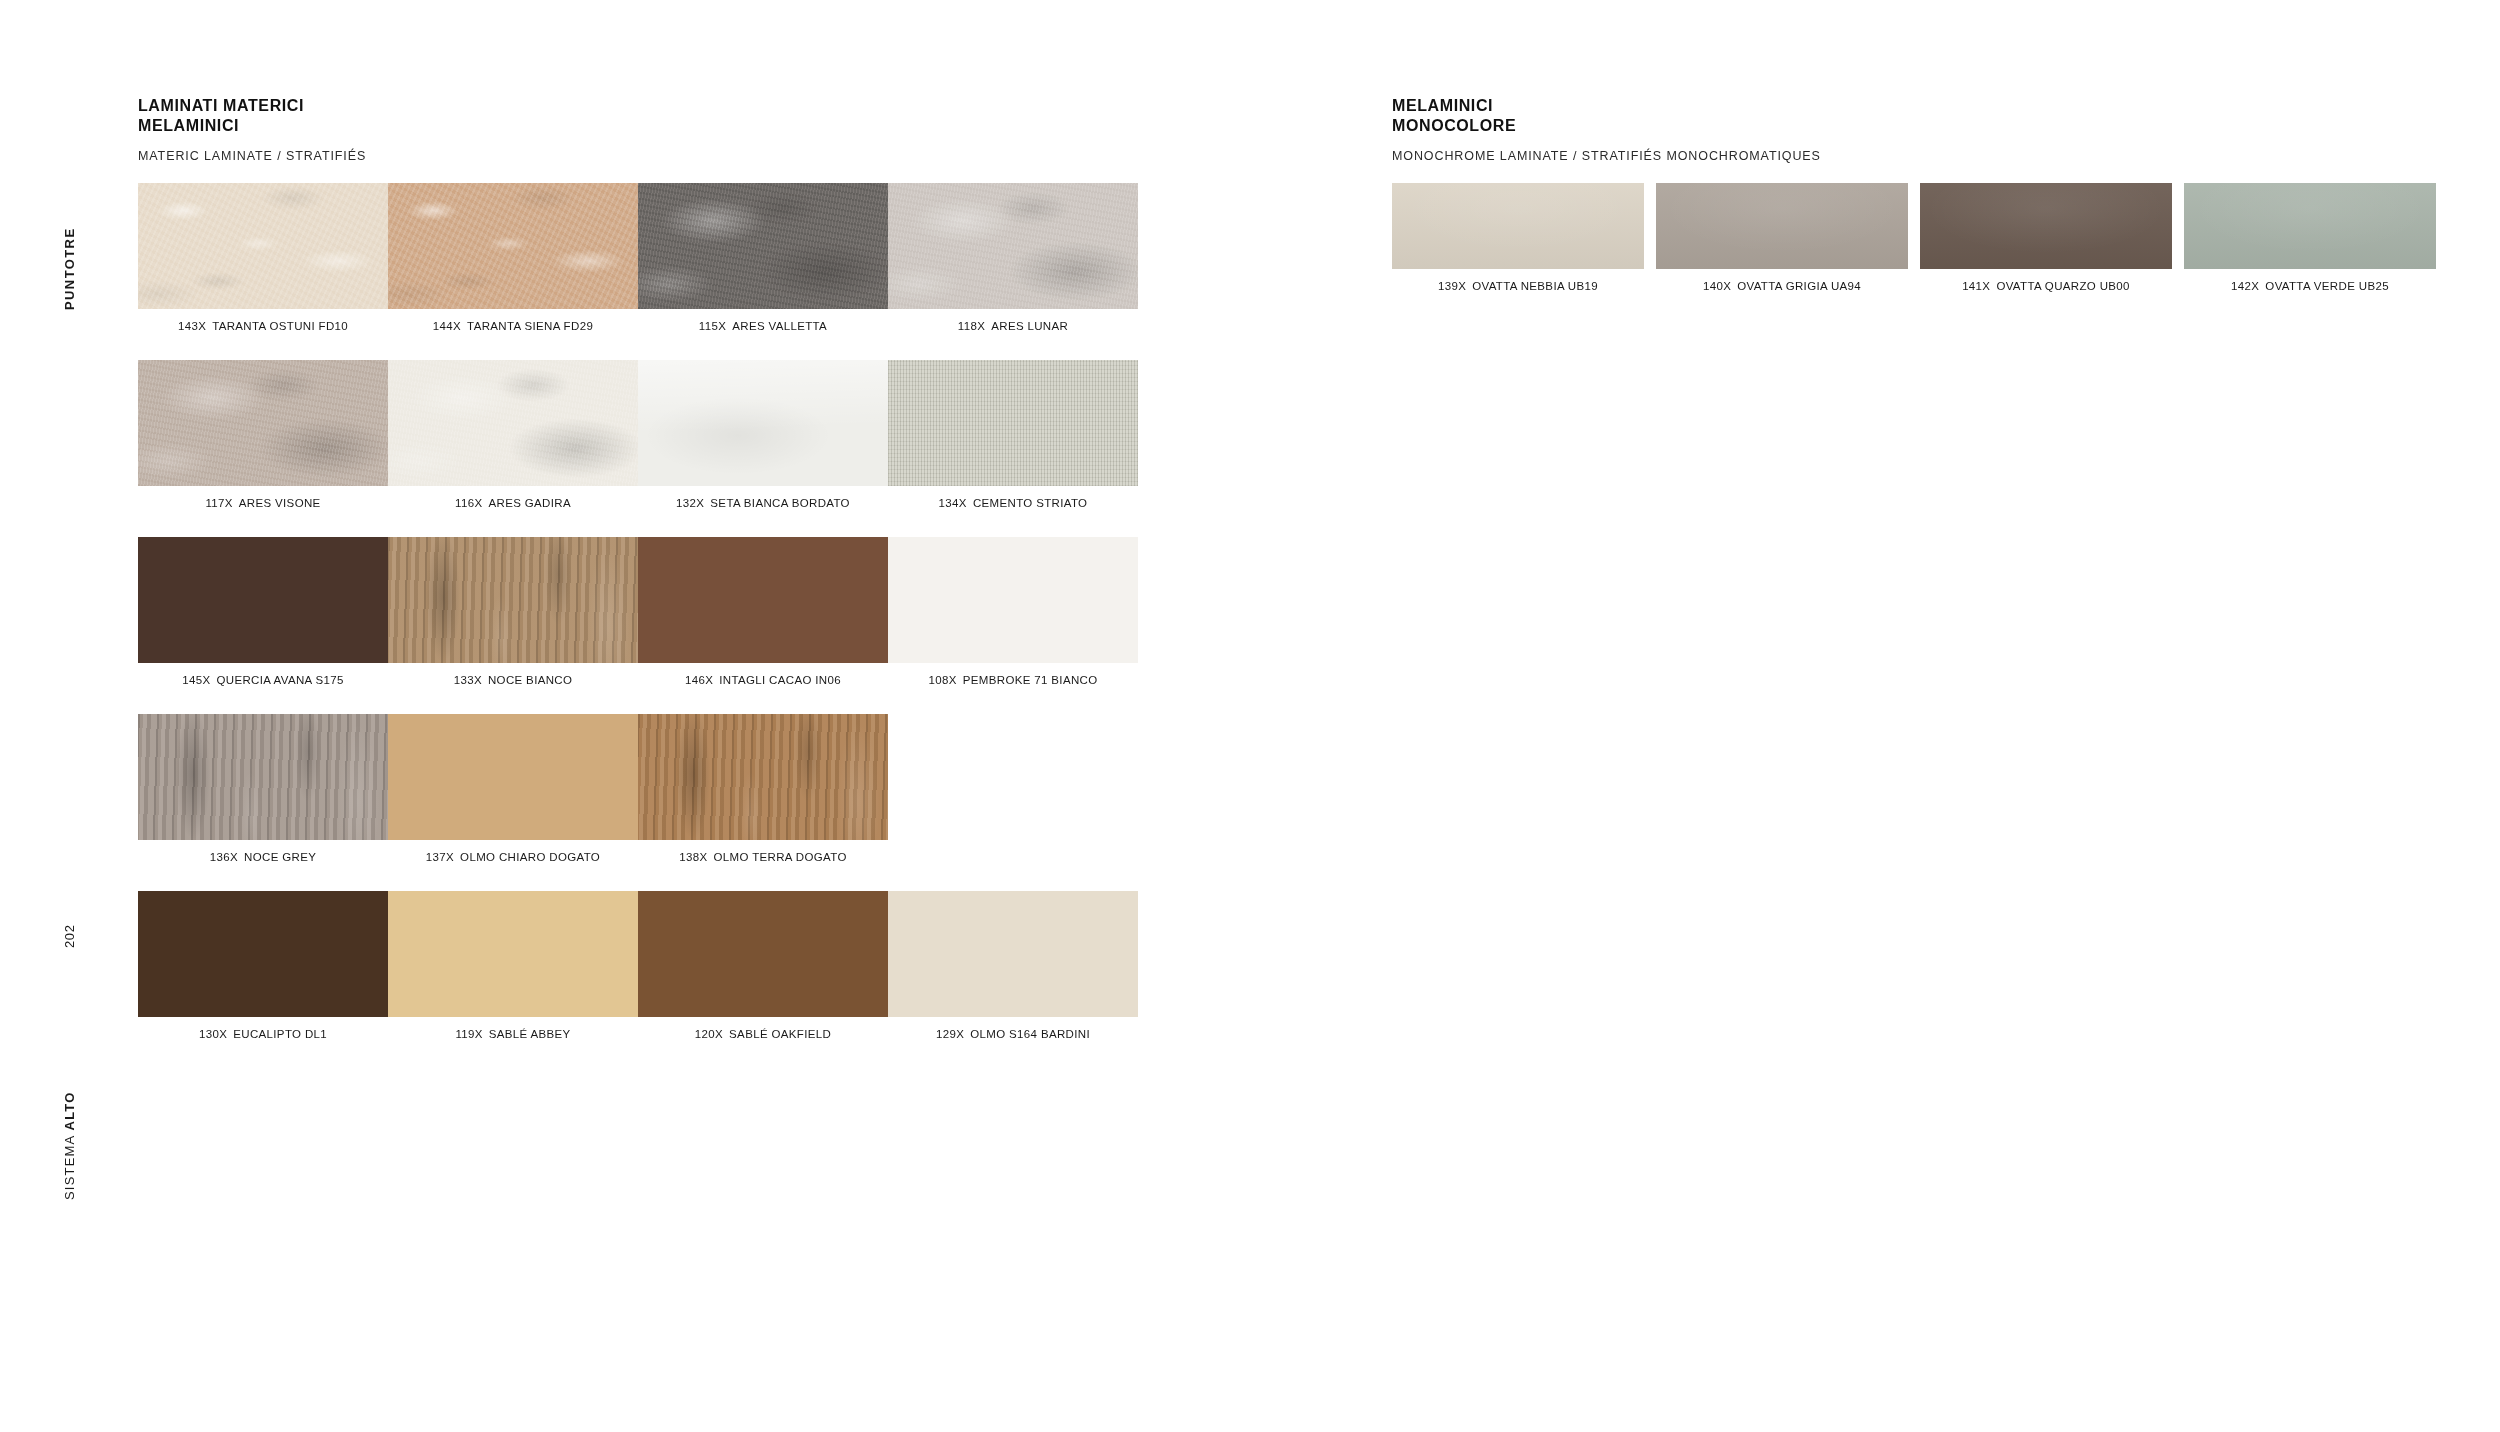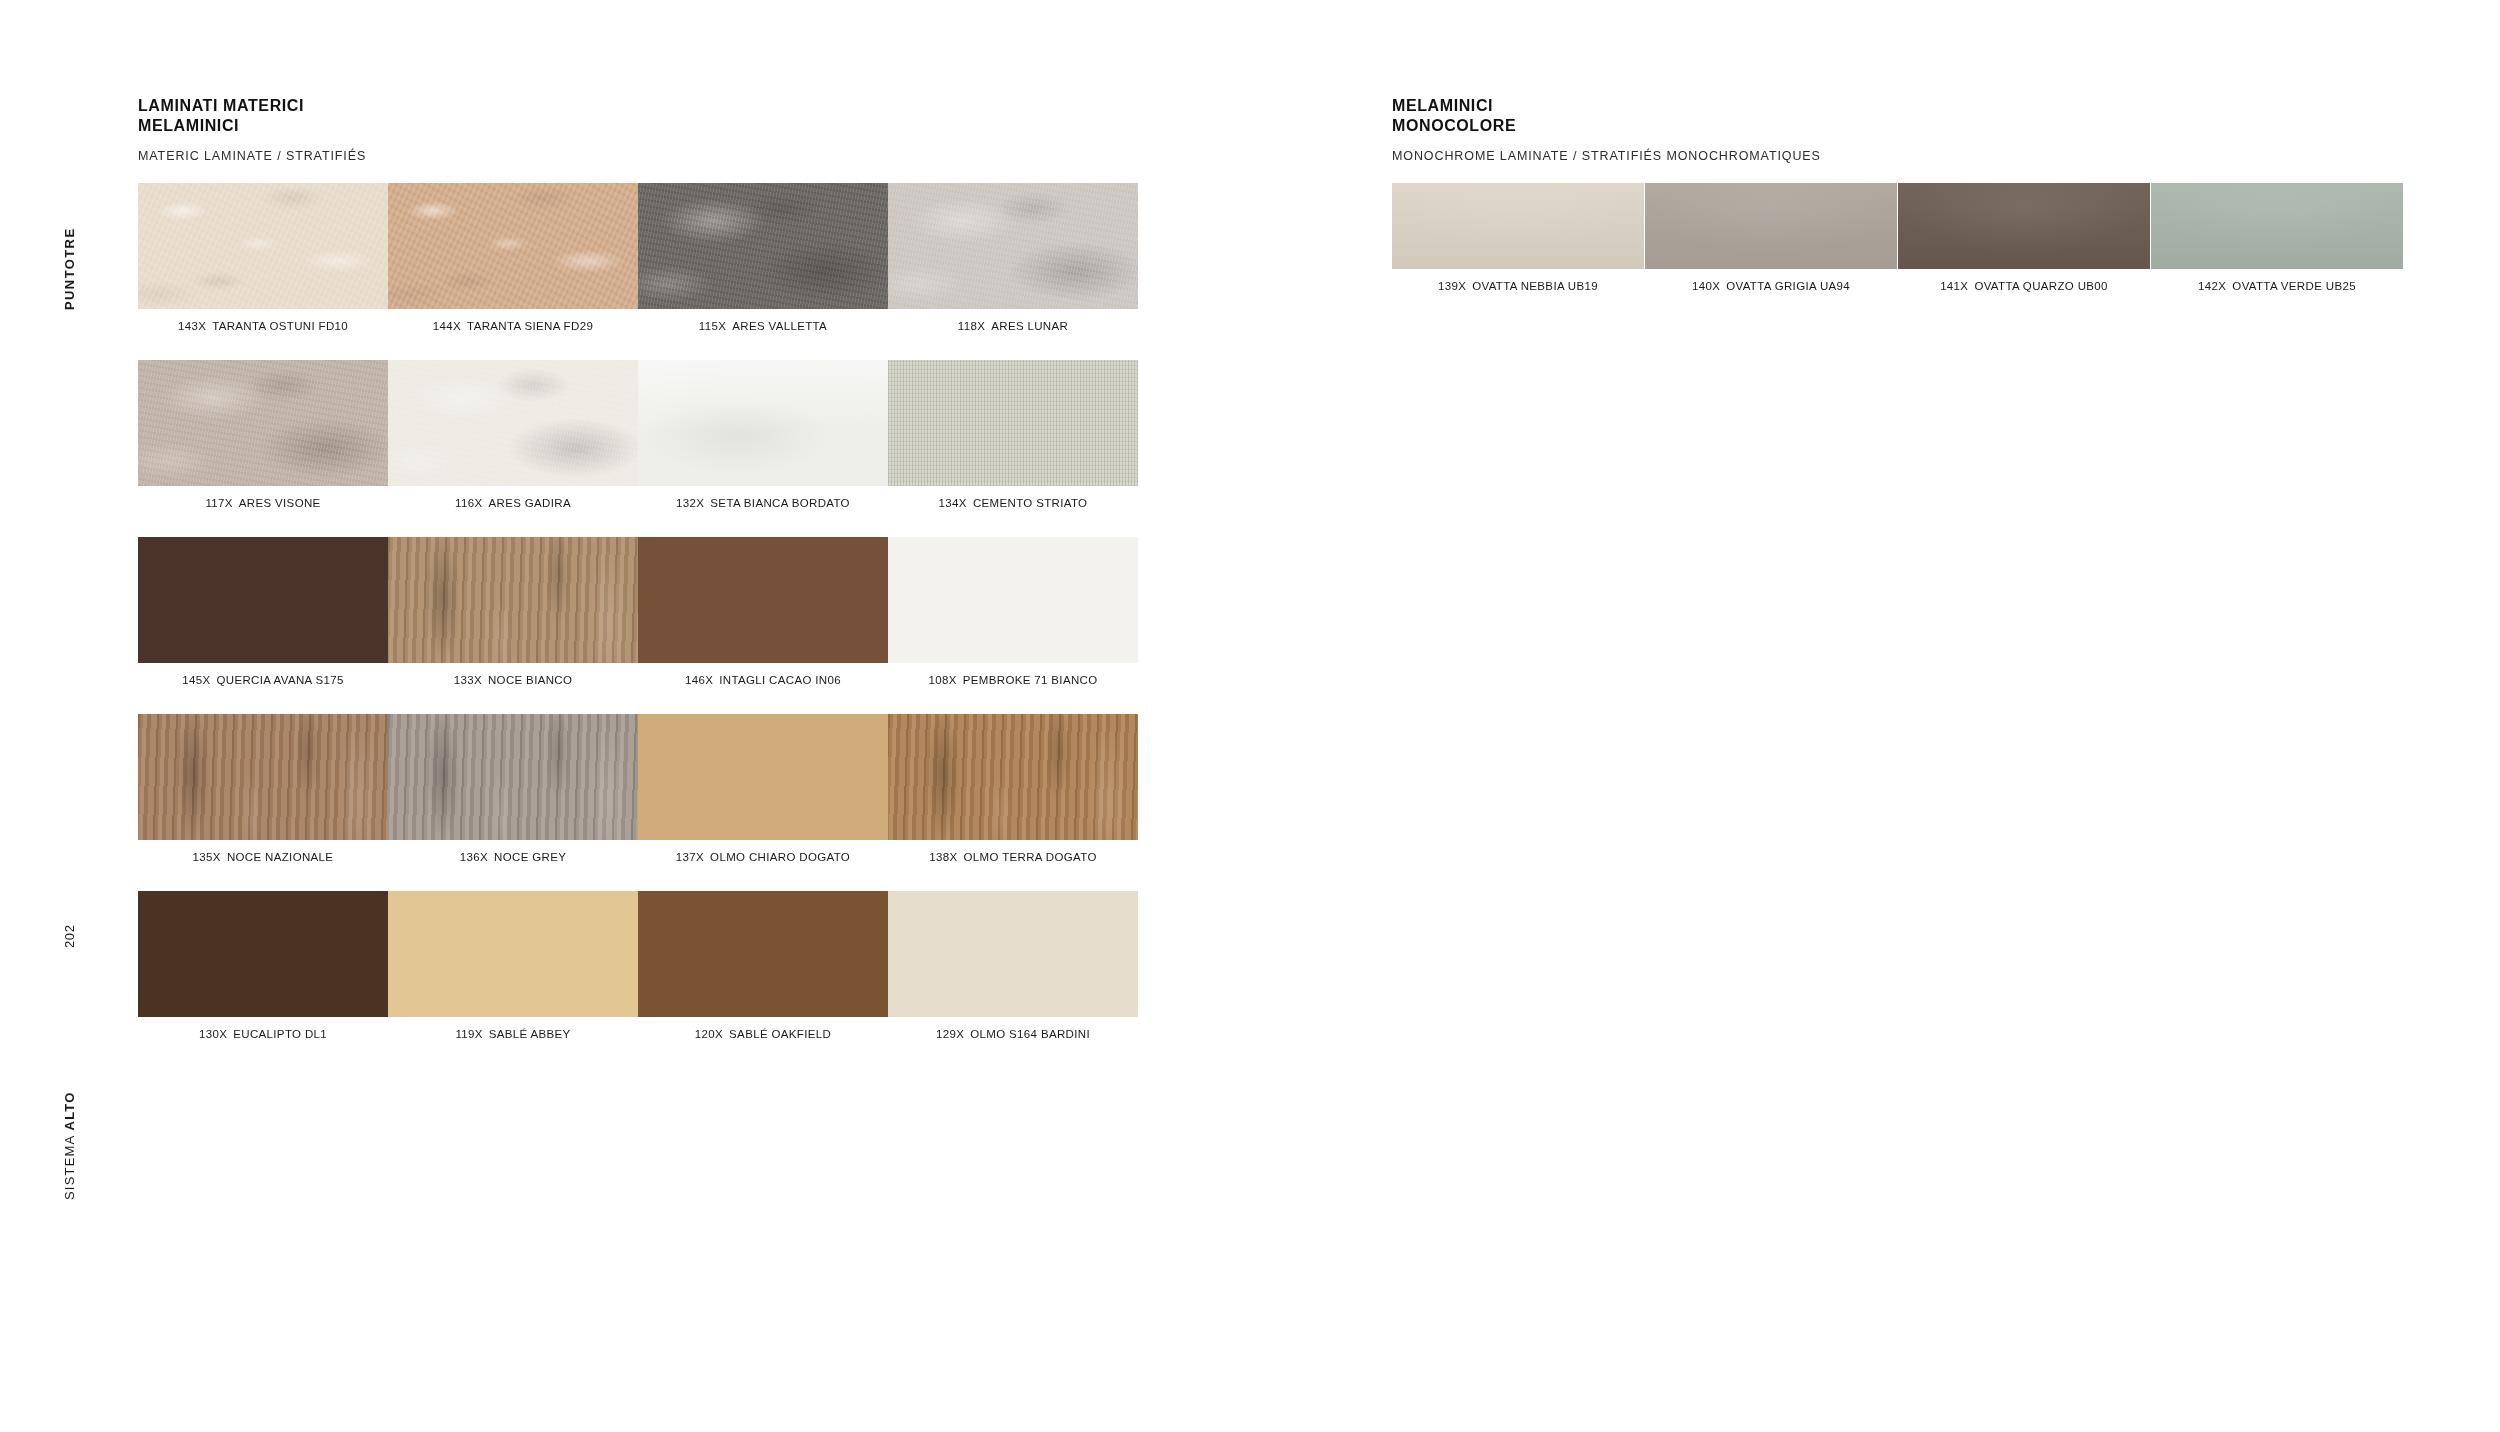--- a/index.html
+++ b/index.html
@@ -98,21 +98,21 @@
     margin-top: 11px;
     font-size: 11.5px;
     letter-spacing: 0.35px;
     text-align: center;
     color: #1a1a1a;
     white-space: nowrap;
   }
   .swatch-caption .code { margin-right: 6px; }
 
   
-  .swatch-row.joined { gap: 1px; }
+  .swatch-row.joined { gap: 12px; }
   .swatch-row.joined .swatch-cell { width: 252px; }
   .swatch-row.joined .swatch-chip { width: 252px; height: 86px; }
   .swatch-row.joined .swatch-caption { font-size: 11.5px; }
 
   
   .tex { position: absolute; inset: 0; }
 
   
   .plaster {
     background-image:
@@ -314,26 +314,20 @@
         </div>
         <div class="swatch-cell">
           <div class="swatch-chip" style="background: rgb(244, 242, 238);">
             <div class="tex wood-light"></div>
           </div>
           <div class="swatch-caption"><span class="code">108X</span><span>PEMBROKE 71 BIANCO</span></div>
         </div>
       </div>
       <div class="swatch-row">
         <div class="swatch-cell">
-          <div class="swatch-chip" style="background: rgb(169, 129, 97);">
-            <div class="tex wood"></div>
-          </div>
-          <div class="swatch-caption"><span class="code">135X</span><span>NOCE NAZIONALE</span></div>
-        </div>
-        <div class="swatch-cell">
           <div class="swatch-chip" style="background: rgb(167, 155, 146);">
             <div class="tex wood"></div>
           </div>
           <div class="swatch-caption"><span class="code">136X</span><span>NOCE GREY</span></div>
         </div>
         <div class="swatch-cell">
           <div class="swatch-chip" style="background: rgb(208, 171, 124);">
             <div class="tex wood-light"></div>
           </div>
           <div class="swatch-caption"><span class="code">137X</span><span>OLMO CHIARO DOGATO</span></div>

